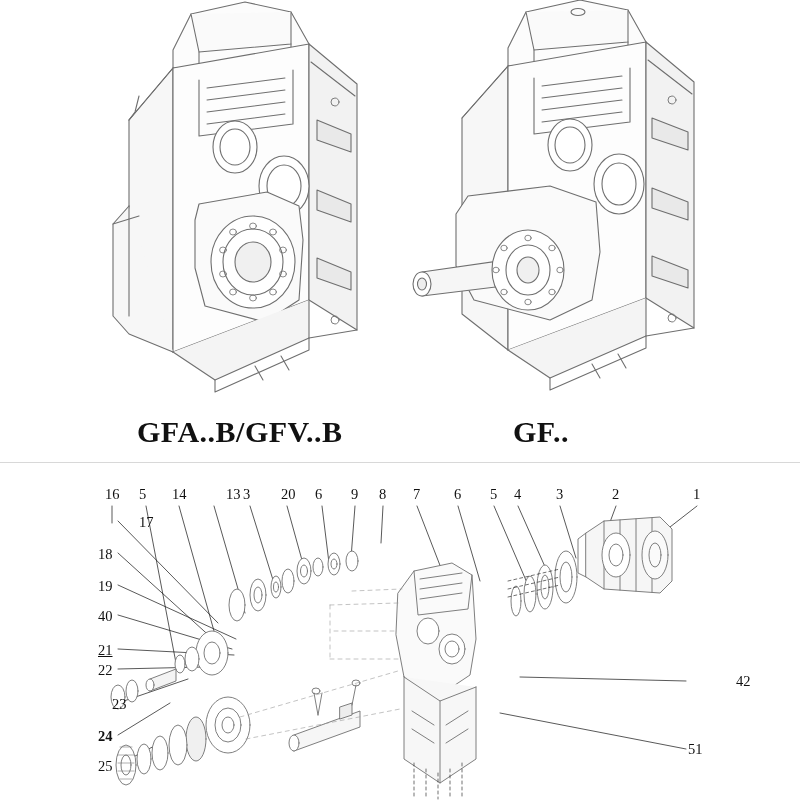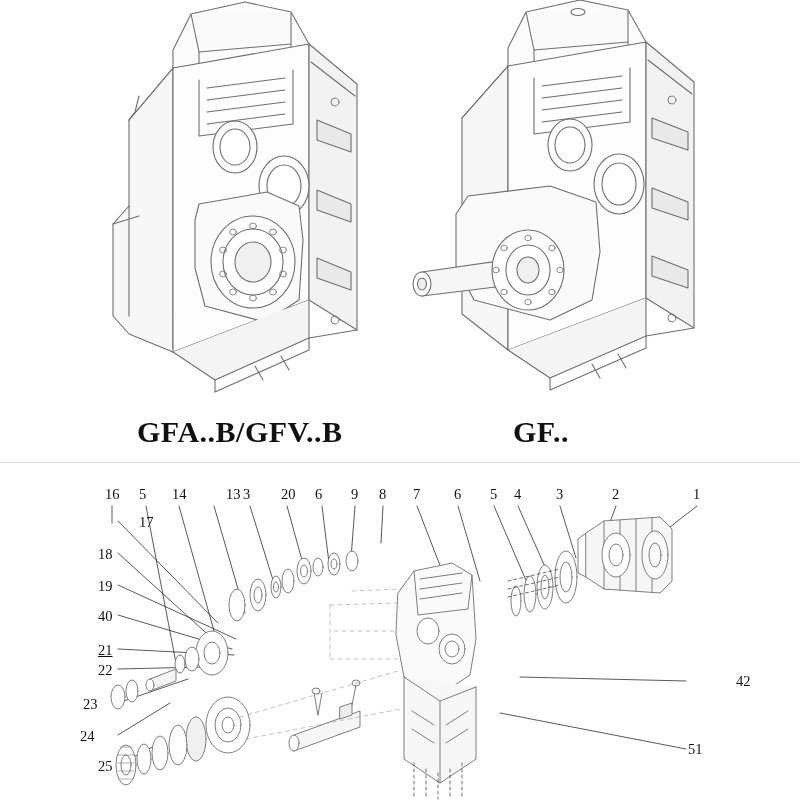--- a/index.html
+++ b/index.html
@@ -406,21 +406,21 @@
     <div class="num" style="left:556px; top:24px;">3</div>
     <div class="num" style="left:612px; top:24px;">2</div>
     <div class="num" style="left:693px; top:24px;">1</div>
 
     <div class="num" style="left:98px; top:52px;margin-left:41px;">17</div>
     <div class="num" style="left:98px; top:84px;">18</div>
     <div class="num" style="left:98px; top:116px;">19</div>
     <div class="num" style="left:98px; top:146px;">40</div>
     <div class="num" style="left:98px; top:180px;text-decoration:underline;">21</div>
     <div class="num" style="left:98px; top:200px;">22</div>
-    <div class="num" style="left:83px; top:234px;">23</div>
-    <div class="num" style="left:80px; top:266px;">24</div>
+    <div class="num" style="left:112px; top:234px;">23</div>
+    <div class="num" style="left:98px; top:266px;font-weight:bold;">24</div>
     <div class="num" style="left:98px; top:296px;">25</div>
 
     <div class="num" style="left:688px; top:211px;margin-left:48px;">42</div>
     <div class="num" style="left:688px; top:279px;">51</div>
 
   </div>
 </div>
 
 </body></html>

